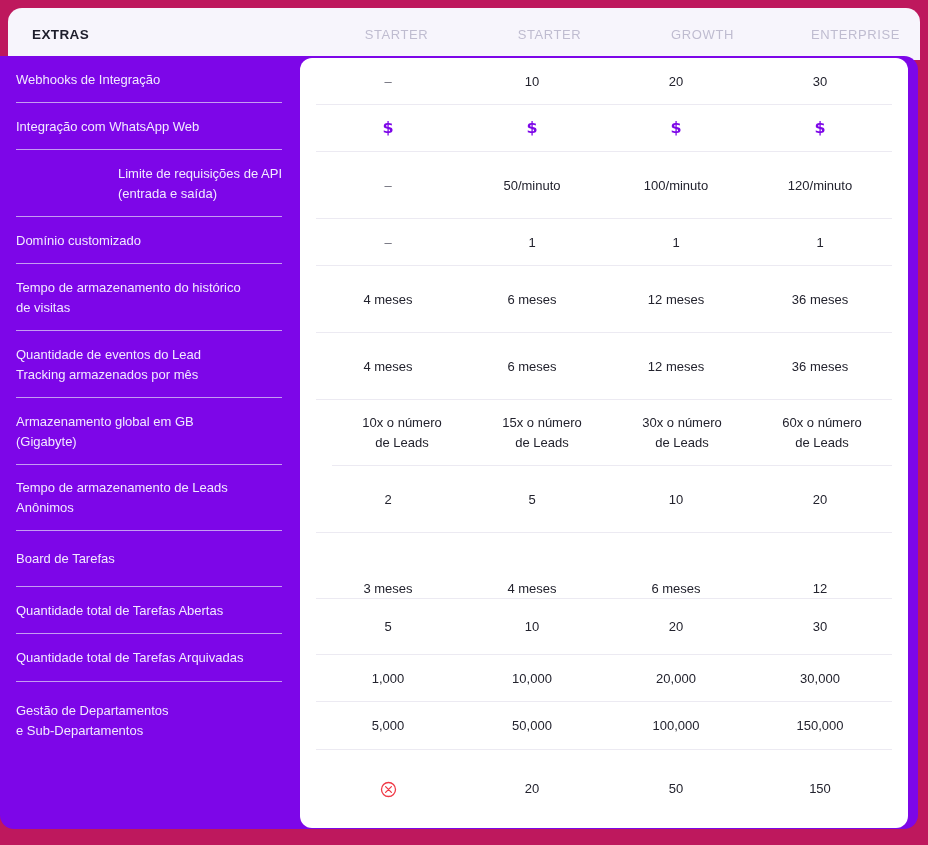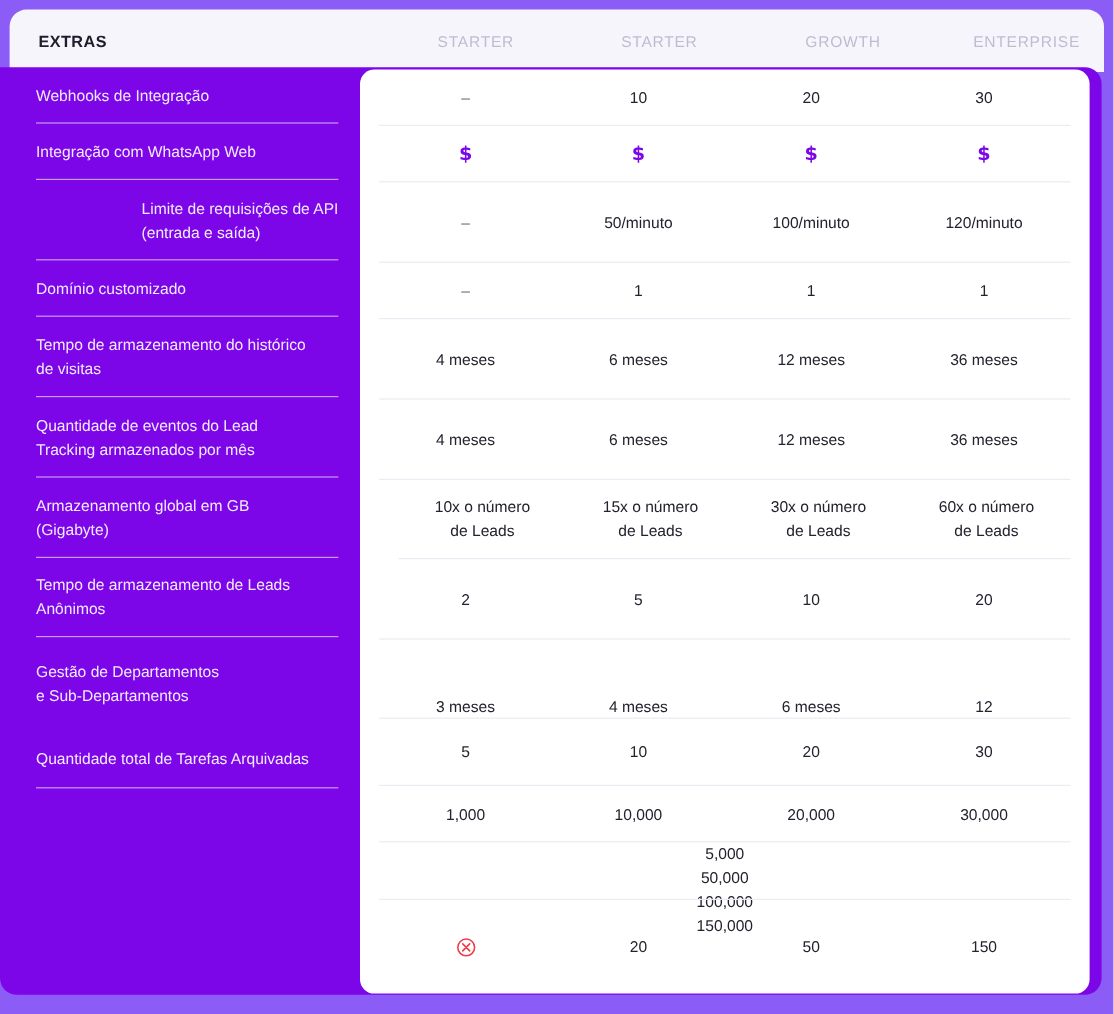--- a/index.html
+++ b/index.html
@@ -9,21 +9,21 @@
     height: 845px;
     background: #ffffff;
     font-family: "Liberation Sans", sans-serif;
     overflow: hidden;
   }
 
   #stage {
     position: relative;
     width: 928px;
     height: 845px;
-    background: #8b5cf6;
+    background: #be185d;
   }
 
   
   .header-card {
     position: absolute;
     left: 8px;
     top: 8px;
     width: 912px;
     height: 52px;
     background: #f7f5fc;
@@ -67,21 +67,21 @@
     border-radius: 0 14px 14px 14px;
   }
 
   
   .sidebar {
     position: absolute;
     left: 0;
     top: 56px;
     width: 316px;
     height: 773px;
-    padding: 0 34px 0 30px;
+    padding: 0 34px 0 16px;
   }
 
   .side-row {
     display: flex;
     align-items: center;
     position: relative;
   }
 
   .side-label {
     font-size: 13px;
@@ -200,26 +200,32 @@
 Tracking armazenados por mês</div>
       </div>
       <div class="side-row" style="height: 67px;">
         <div class="side-label">Armazenamento global em GB
 (Gigabyte)</div>
       </div>
       <div class="side-row" style="height: 66px;">
         <div class="side-label">Tempo de armazenamento de Leads
 Anônimos</div>
       </div>
+      <div class="side-row" style="height: 56px;">
+        <div class="side-label">Board de Tarefas</div>
+      </div>
+      <div class="side-row" style="height: 47px;">
+        <div class="side-label">Quantidade total de Tarefas Abertas</div>
+      </div>
+      <div class="side-row" style="height: 48px;">
+        <div class="side-label">Quantidade total de Tarefas Arquivadas</div>
+      </div>
       <div class="side-row last" style="height: 78px;">
         <div class="side-label">Gestão de Departamentos
 e Sub-Departamentos</div>
-      </div>
-      <div class="side-row" style="height: 48px;">
-        <div class="side-label">Quantidade total de Tarefas Arquivadas</div>
       </div>
     </div>
 
   <div class="table-card">
       <div class="t-row" style="height: 47px;">
         <div class="t-cell"><span class="dash">–</span></div>
         <div class="t-cell">10</div>
         <div class="t-cell">20</div>
         <div class="t-cell">30</div>
       </div>
@@ -280,21 +286,21 @@
         <div class="t-cell">10</div>
         <div class="t-cell">20</div>
         <div class="t-cell">30</div>
       </div>
       <div class="t-row" style="height: 47px;">
         <div class="t-cell">1,000</div>
         <div class="t-cell">10,000</div>
         <div class="t-cell">20,000</div>
         <div class="t-cell">30,000</div>
       </div>
-      <div class="t-row" style="height: 48px; flex-direction: column;">
+      <div class="t-row" style="height: 48px;">
         <div class="t-cell">5,000</div>
         <div class="t-cell">50,000</div>
         <div class="t-cell">100,000</div>
         <div class="t-cell">150,000</div>
       </div>
       <div class="t-row last" style="height: 78px;">
         <div class="t-cell"><span class="x-icon"><svg width="17" height="17" viewBox="0 0 17 17">
               <circle cx="8.5" cy="8.5" r="7" fill="none" stroke="#f03a47" stroke-width="1.3"></circle>
               <path d="M5.6 5.6 L11.4 11.4 M11.4 5.6 L5.6 11.4" stroke="#f03a47" stroke-width="1.3" stroke-linecap="round"></path>
             </svg></span></div>

